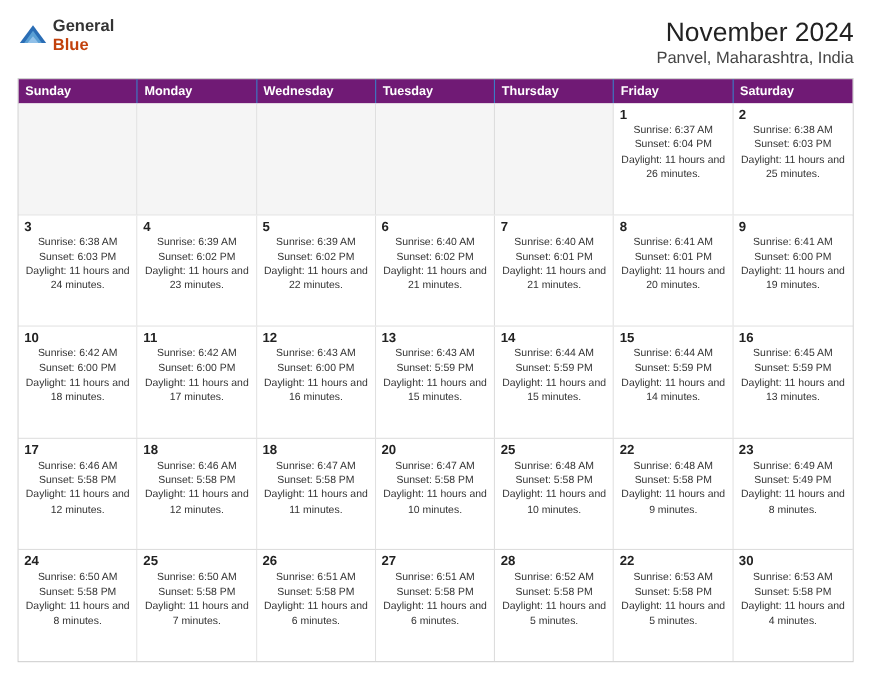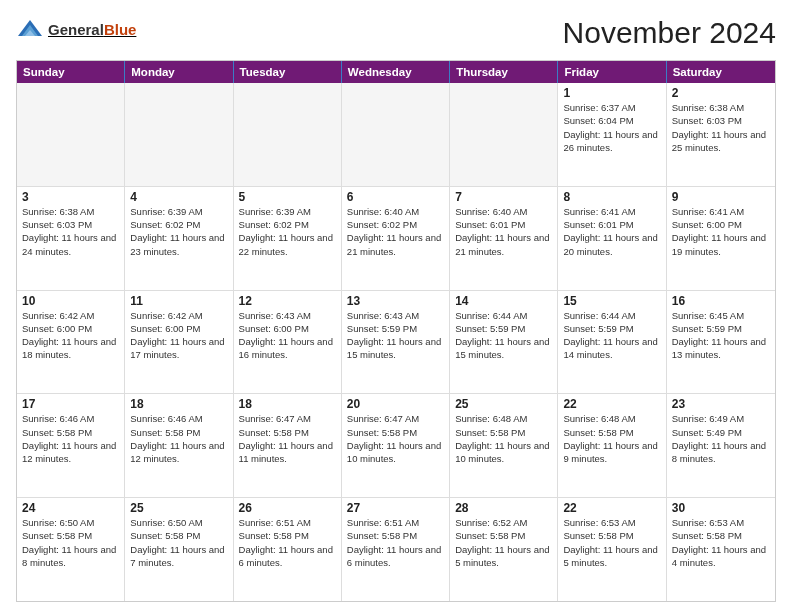--- a/index.html
+++ b/index.html
@@ -23,36 +23,36 @@
       align-items: flex-start;
       margin-bottom: 10px;
     }
     .logo {
       display: flex;
       align-items: center;
       gap: 4px;
     }
     .logo-text {
       display: flex;
+      flex-direction: column;
       font-size: 15px;
       font-weight: bold;
       line-height: 1.1;
-      text-decoration: underline;
     }
     .logo-general { color: #333; }
     .logo-blue { color: #c2410c; }
     .logo-icon {
       width: 28px;
       height: 28px;
     }
     .title-block {
       text-align: right;
     }
     .main-title {
-      font-size: 30px;
+      font-size: 24px;
       font-weight: normal;
       color: #222;
     }
     .subtitle {
       font-size: 15px;
       color: #444;
     }
     .calendar {
       flex: 1;
       display: flex;
@@ -98,49 +98,51 @@
     .day-number {
       font-size: 12px;
       font-weight: bold;
       color: #222;
       margin-bottom: 1px;
     }
     .day-info {
       font-size: 9.5px;
       color: #333;
       line-height: 1.4;
+      text-align: center;
     }
   </style>
 </head>
 <body>
 
 <div class="page">
   <div class="header">
     <div class="logo">
       <svg class="logo-icon" viewBox="0 0 28 28">
         <polygon points="14,4 26,20 2,20" fill="#2a6db5"></polygon>
         <polygon points="14,9 22,20 6,20" fill="#5a9fd4"></polygon>
         <polygon points="14,14 19,20 9,20" fill="#90c0e8"></polygon>
       </svg>
       <div class="logo-text">
         <span class="logo-general">General</span>
         <span class="logo-blue">Blue</span>
       </div>
     </div>
     <div class="title-block">
       <div class="main-title">November 2024</div>
+      <div class="subtitle">Panvel, Maharashtra, India</div>
     </div>
   </div>
 
   <div class="calendar">
     <div class="cal-header">
     <div class="cal-header-cell">Sunday</div>
         <div class="cal-header-cell">Monday</div>
+        <div class="cal-header-cell">Wednesday</div>
         <div class="cal-header-cell">Tuesday</div>
-        <div class="cal-header-cell">Wednesday</div>
         <div class="cal-header-cell">Thursday</div>
         <div class="cal-header-cell">Friday</div>
         <div class="cal-header-cell">Saturday</div>
       </div>
     <div class="cal-body">
     <div class="cal-row">
           <div class="cal-cell empty"></div>
           <div class="cal-cell empty"></div>
           <div class="cal-cell empty"></div>
           <div class="cal-cell empty"></div>

